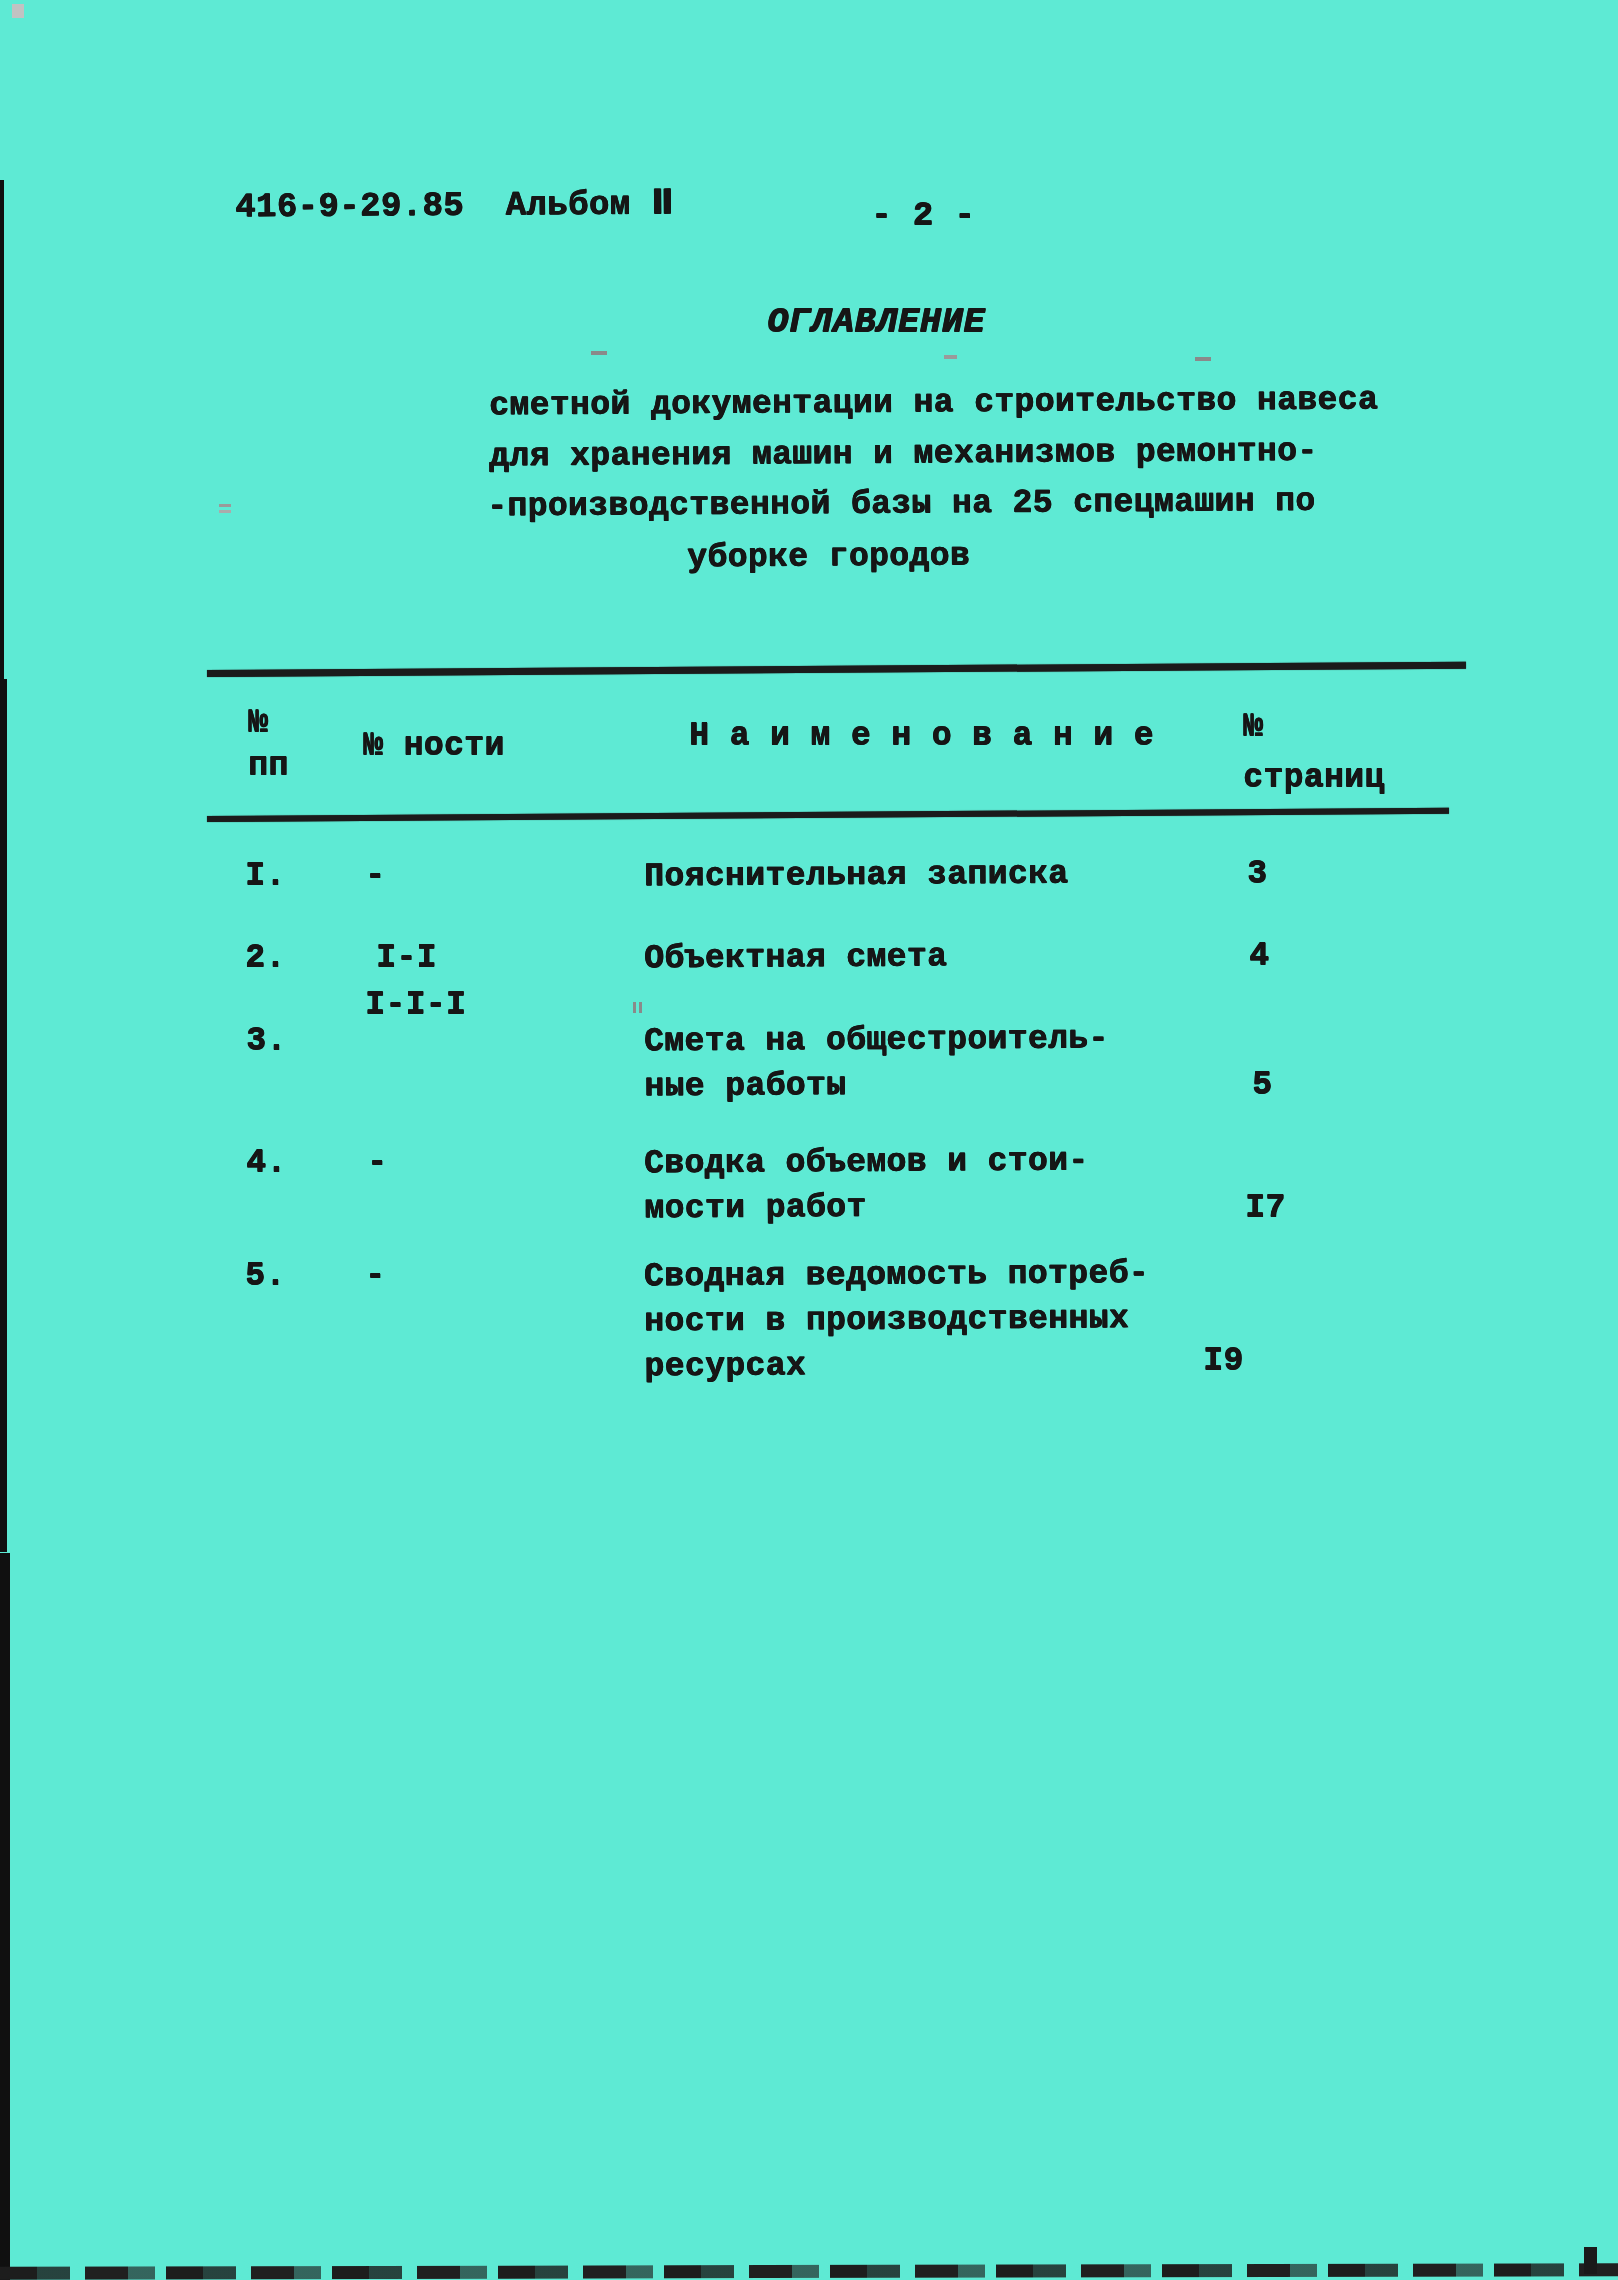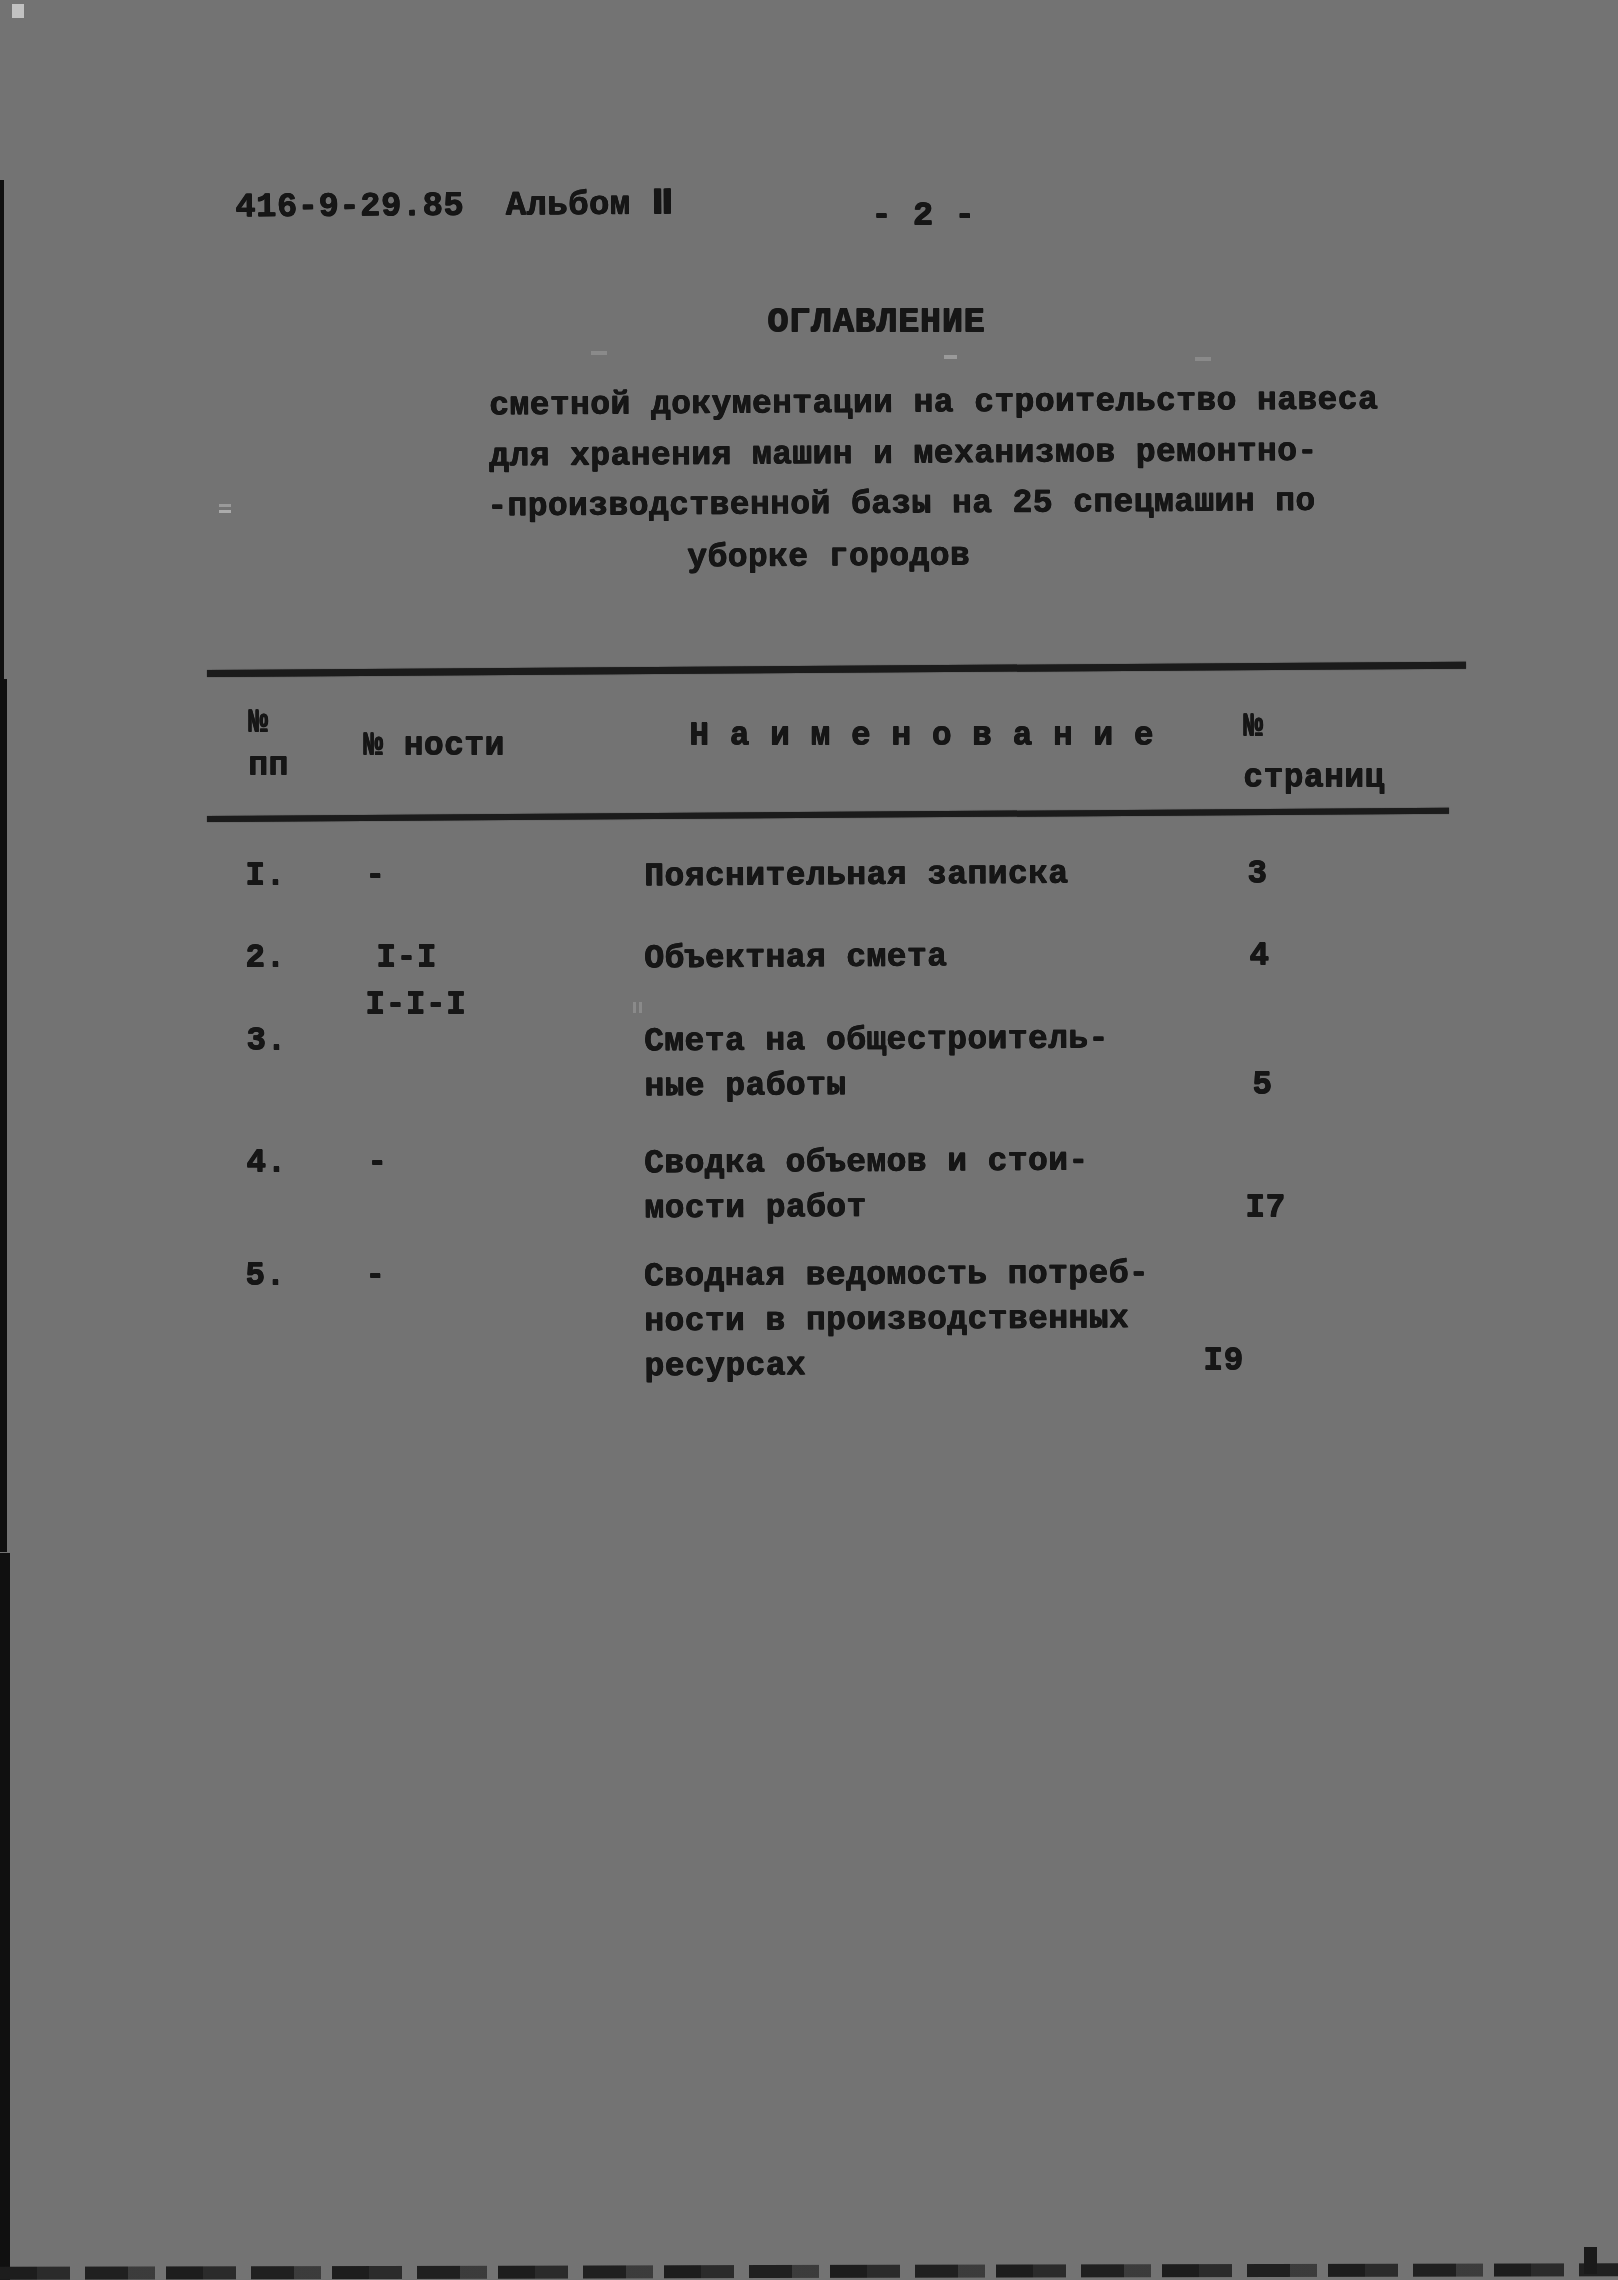--- a/index.html
+++ b/index.html
@@ -1,21 +1,21 @@
 <!DOCTYPE html>
 <html><head>
 <meta charset="utf-8">
 <style>
   html,body{margin:0;padding:0;}
   body{
     width:1619px;height:2280px;position:relative;overflow:hidden;
     background:#ffffff;
     font-family:"Liberation Mono","DejaVu Sans Mono",monospace;
   }
-  .page{position:absolute;inset:0;background:#737373;}
+  .page{position:absolute;inset:0;background:#5eead4;}
   
   .tw{
     position:absolute;
     font-family:"Liberation Mono","DejaVu Sans Mono","DejaVu Sans",monospace;
     font-weight:700;color:#161616;white-space:pre;
     font-size:33px;line-height:39px;letter-spacing:0.4px;
   }
   .ink{text-shadow:0.6px 0 0 currentColor,0 0.6px 0 currentColor,0.7px 0.7px 0 currentColor;}
   .tilt{transform:rotate(-0.38deg);transform-origin:0 50%;}
   .rule{position:absolute;background:#1b1b1b;box-shadow:0 0 1px #1b1b1b;}
@@ -34,21 +34,21 @@
   }
 </style>
 </head>
 <body>
 
 <div class="page">
 
   <div class="tw ink tilt" style="left:235px;top:188px;font-size:34px;">416-9-29.85  Альбом Ⅱ</div>
   <div class="tw ink" style="left:871px;top:196px;font-size:34px;">- 2 -</div>
 
-  <div class="tw ink" style="left:767px;top:303px;font-size:35px;letter-spacing:0.8px;text-shadow:1px 0 0 currentColor,0 1px 0 currentColor,1px 1px 0 currentColor;">ОГЛАВЛЕНИЕ</div>
+  <div class="tw ink" style="left:767px;top:303px;font-size:35px;letter-spacing:0.8px;text-shadow:1px 0 0 currentColor,0 1px 0 currentColor,1px 1px 0 currentColor;font-style:italic;">ОГЛАВЛЕНИЕ</div>
 
   <div class="tw ink tilt" style="left:489px;top:386px;">сметной документации на строительство навеса</div>
   <div class="tw ink tilt" style="left:489px;top:437px;">для хранения машин и механизмов ремонтно-</div>
   <div class="tw ink tilt" style="left:487px;top:487px;">-производственной базы на 25 спецмашин по</div>
   <div class="tw ink tilt" style="left:687px;top:538px;">уборке городов</div>
 
   <div>
 
     <div class="rule tilt" style="left:207px;top:670px;width:1259px;height:6.8px;"></div>
 

